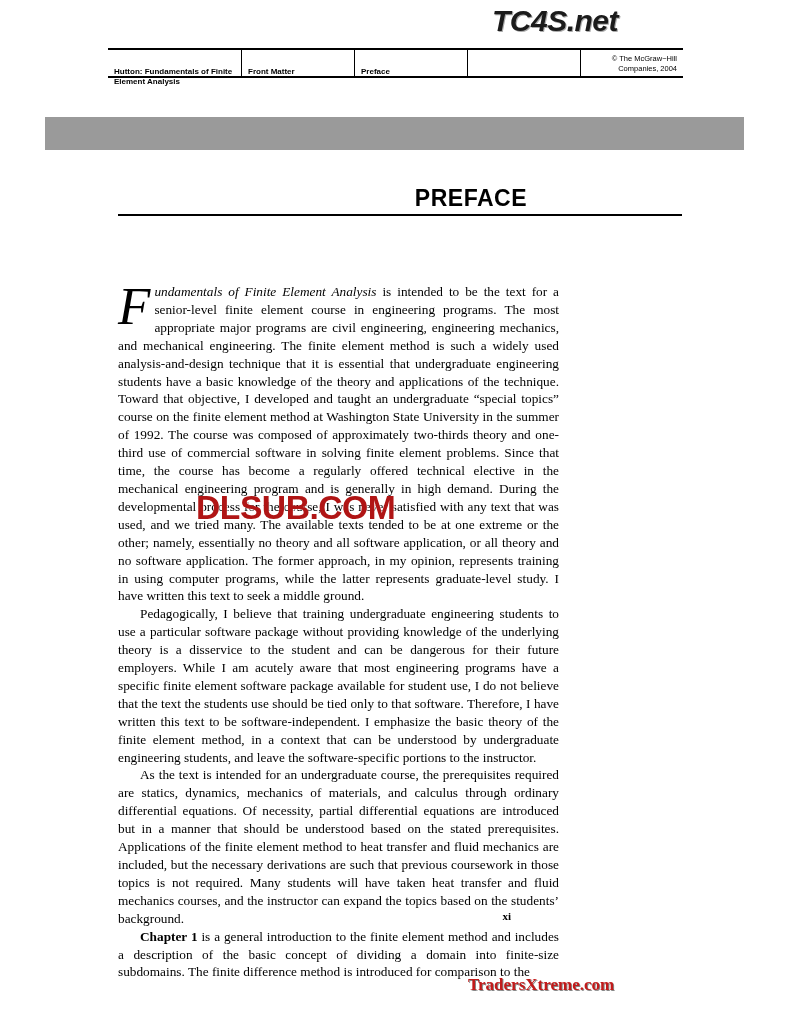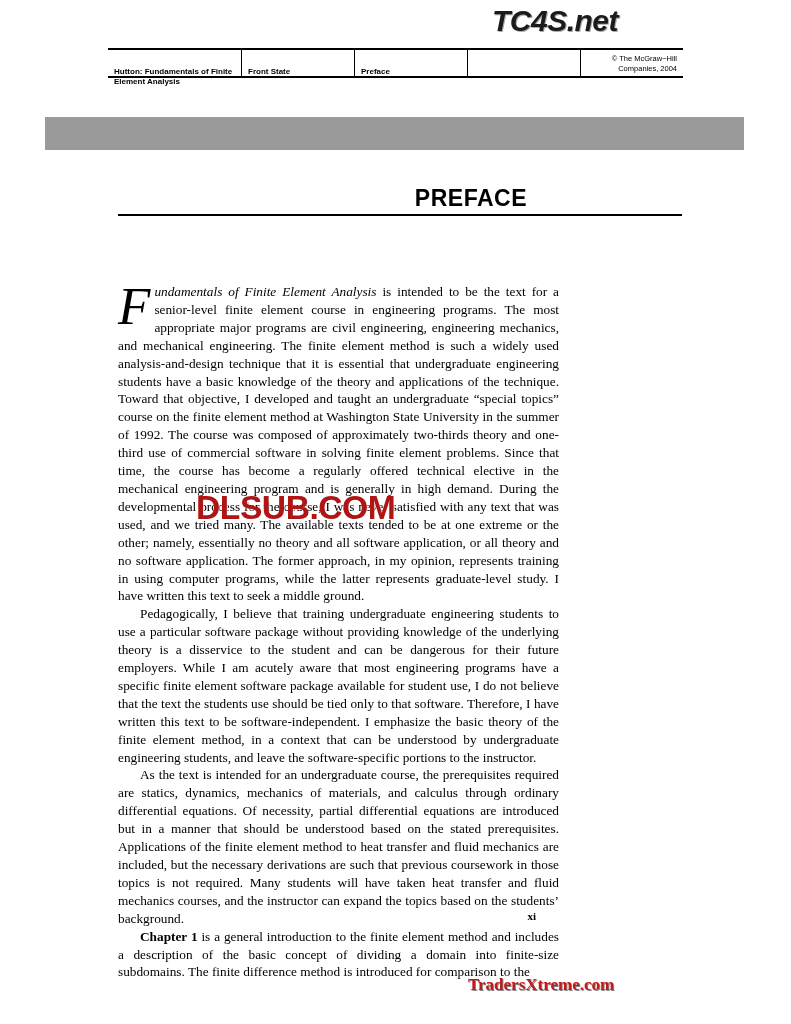--- a/index.html
+++ b/index.html
@@ -148,38 +148,38 @@
     font-size: 53px;
     line-height: 44px;
     padding: 0 4px 0 0;
     margin-top: 1px;
   }
   .ital { font-style: italic; }
   .bold { font-weight: bold; margin-top: 47px; }
 
   .folio {
     position: absolute;
-    right: 100px;
+    right: 125px;
     top: 910px;
     font-family: "Liberation Serif", serif;
     font-size: 11px;
     font-weight: bold;
     color: #000;
   }
 </style>
 </head>
 <body>
 
 <div class="page">
 
   <div class="wm-top">TC4S.net</div>
 
   <div class="header">
     <div class="cell c1">Hutton: Fundamentals of Finite Element Analysis</div>
-    <div class="cell c2">Front State</div>
+    <div class="cell c2">Front Matter</div>
     <div class="cell c3">Preface</div>
     <div class="cell c4"></div>
     <div class="cell c5">© The McGraw−Hill Companies, 2004</div>
   </div>
 
   <div class="grey-band"></div>
 
   <div class="title-rule"></div>
   <div class="page-title">PREFACE</div>
 

